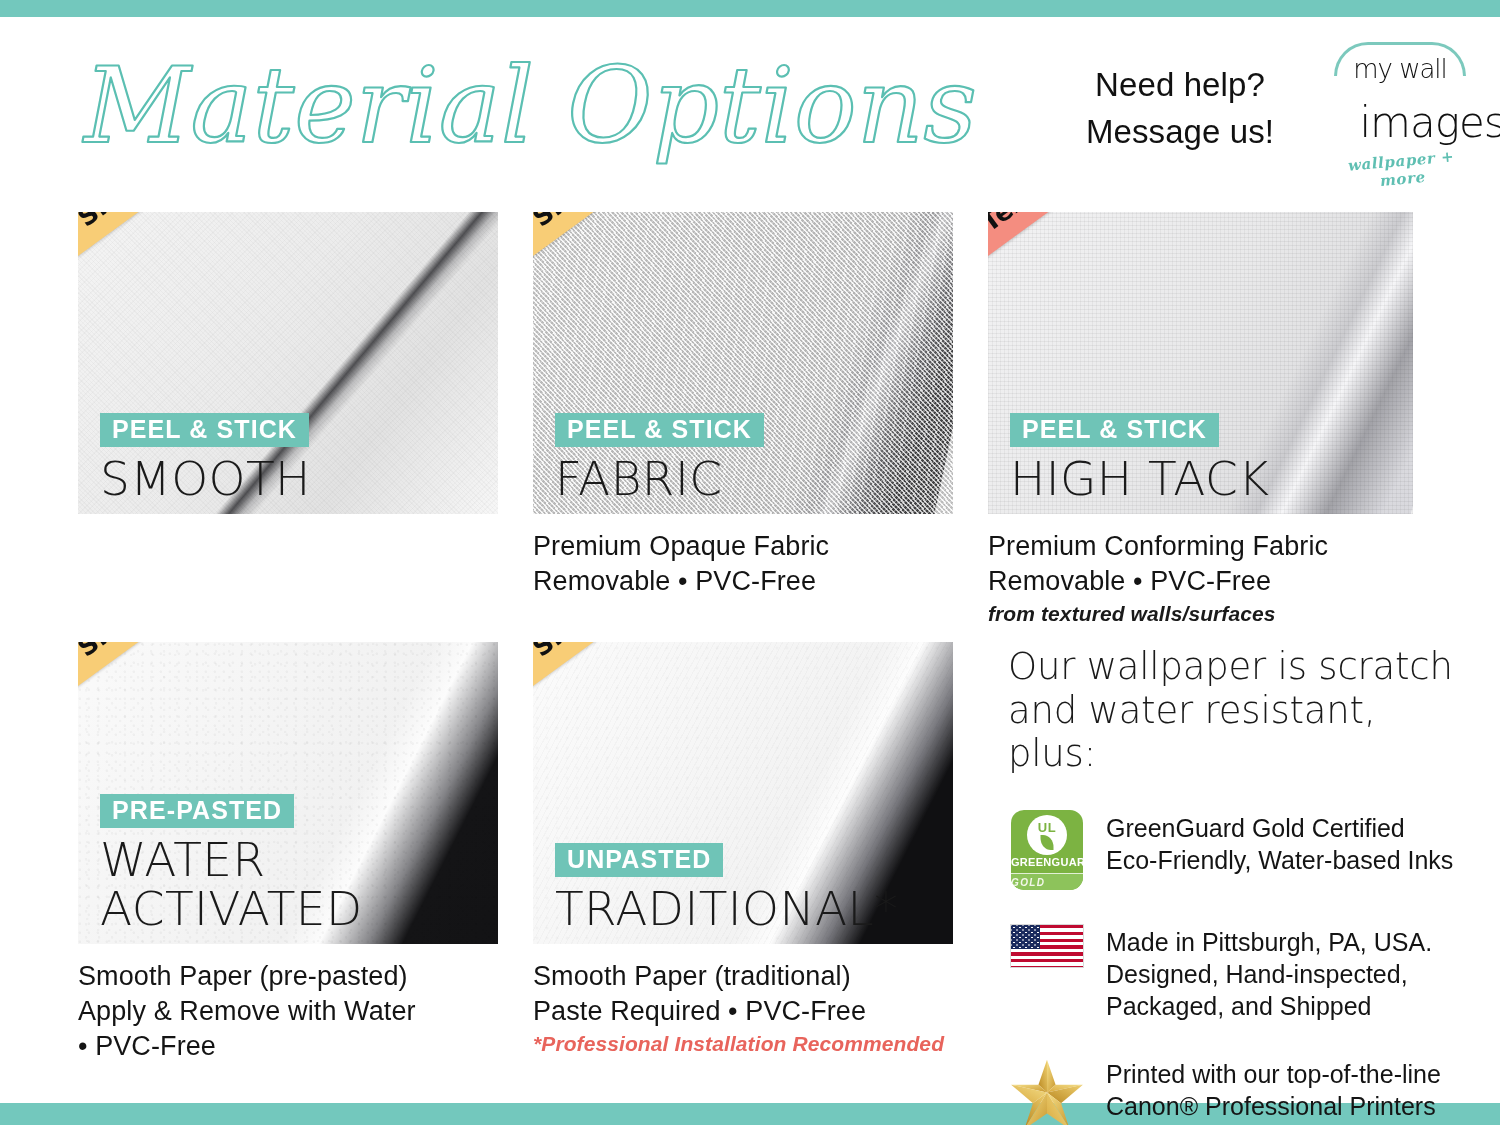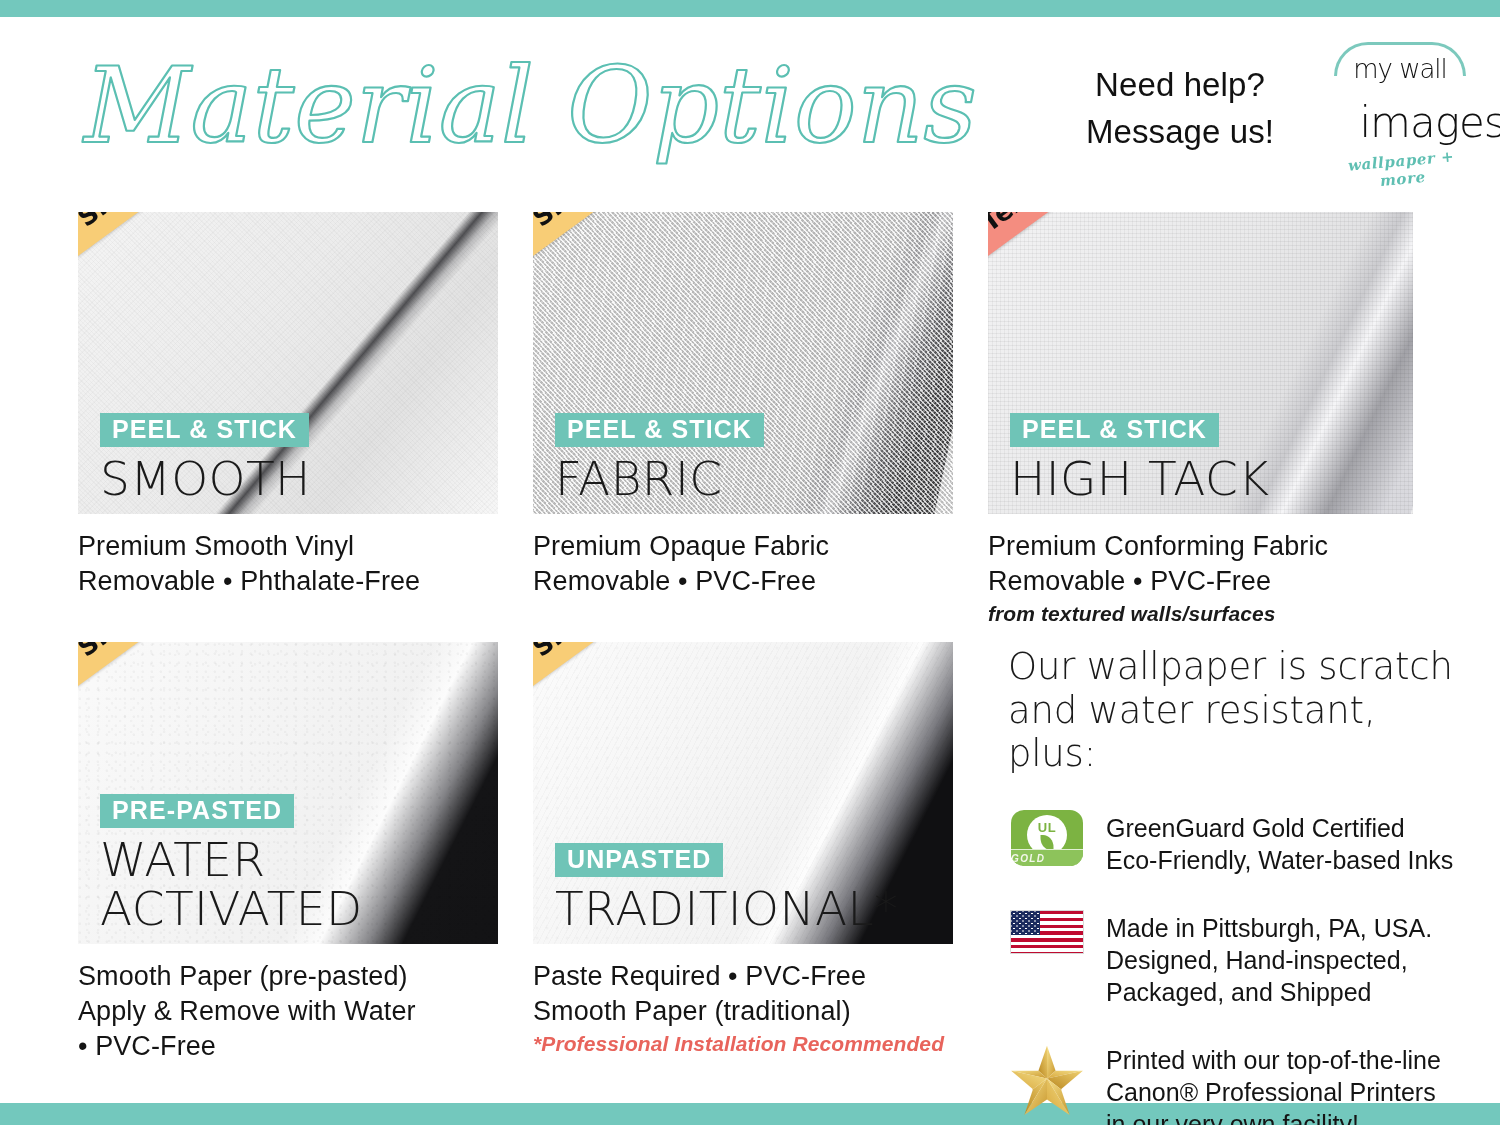--- a/index.html
+++ b/index.html
@@ -246,21 +246,21 @@
     margin-top:34px;
   }
   .feat-icon{ flex:0 0 78px; width:78px; display:flex; justify-content:center; }
   .feat-text{
     font-size:25px; line-height:1.28; color:#141414; padding-top:2px;
     white-space:pre-line;
   }
 
   
   .gg{
-    width:72px; height:56px; border-radius:13px;
+    width:72px; height:80px; border-radius:13px;
     background:#7cb342; position:relative; overflow:hidden;
   }
   .gg .ul{
     position:absolute; left:50%; top:5px; transform:translateX(-50%);
     width:40px; height:40px; border-radius:50%;
     background:#ffffff;
   }
   .gg .ul .ultxt{
     position:absolute; left:0; top:5px; width:100%;
     text-align:center; font-size:13px; font-weight:700; color:#7cb342;
@@ -333,24 +333,20 @@
 <div class="card" style="left:78px; top:212px; width:420px;">
   <div class="photo tex-smooth">
     <div class="ribbon ribbon-yellow">
       <span>for Smooth Walls</span>
     </div>
     <div class="photo-labels">
       <div class="badge">PEEL &amp; STICK</div>
       <div class="mat-name">SMOOTH</div>
     </div>
   </div>
-  <div class="desc">
-    <span class="line">Premium Smooth Vinyl</span>
-    <span class="line">Removable • Phthalate-Free</span>
-  </div>
 </div>
 
 <div class="card" style="left:533px; top:212px; width:420px;">
   <div class="photo tex-weave">
     <div class="fold"></div>
     <div class="ribbon ribbon-yellow">
       <span>for Smooth Walls</span>
     </div>
     <div class="photo-labels">
       <div class="badge">PEEL &amp; STICK</div>
@@ -405,22 +401,22 @@
     <div class="fold"></div>
     <div class="ribbon ribbon-yellow">
       <span>for Smooth Walls</span>
     </div>
     <div class="photo-labels">
       <div class="badge">UNPASTED</div>
       <div class="mat-name">TRADITIONAL*</div>
     </div>
   </div>
   <div class="desc">
+    <span class="line">Smooth Paper (traditional)</span>
     <span class="line">Paste Required • PVC-Free</span>
-    <span class="line">Smooth Paper (traditional)</span>
     <span class="note note-red">*Professional Installation Recommended</span>
   </div>
 </div>
 
 <div class="features">
   <h2>Our wallpaper is scratch
 and water resistant, plus:</h2>
 
   <div class="feat-row">
     <div class="feat-icon">

